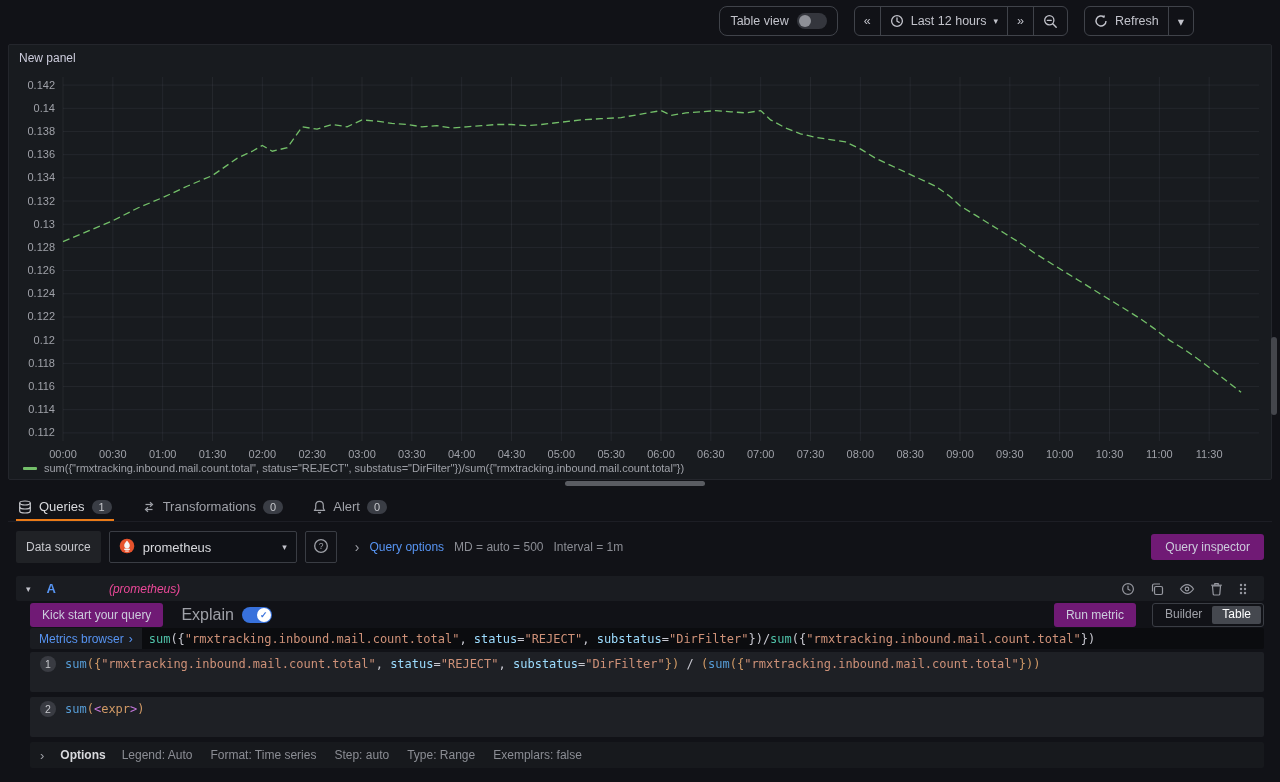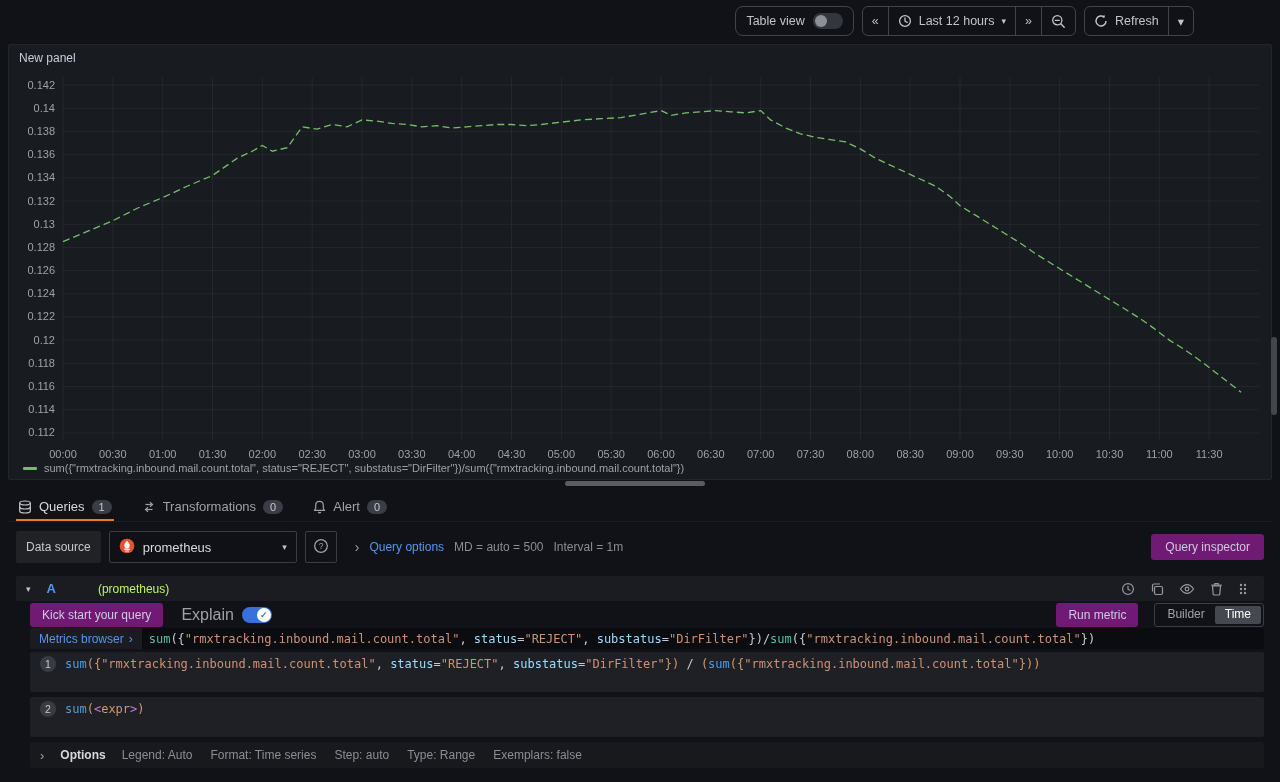--- a/index.html
+++ b/index.html
@@ -2,21 +2,21 @@
 <html><head>
 <meta charset="utf-8">
 <style>
   * { margin:0; padding:0; box-sizing:border-box; }
   html,body { width:1280px; height:782px; background:#111217; overflow:hidden;
     font-family:"Liberation Sans", sans-serif; color:#ccccdc; }
   .page { position:relative; width:1280px; height:782px; background:#111217; }
 
   
   .topbar { position:absolute; top:0; left:0; width:1208px; height:42px;
-    display:flex; justify-content:flex-end; align-items:center; gap:8px; padding-right:14px; }
+    display:flex; justify-content:flex-end; align-items:center; gap:16px; padding-right:14px; }
   .tv-pill { display:flex; align-items:center; gap:8px; height:30px; padding:0 10px;
     border:1px solid #40434a; border-radius:8px; font-size:12.5px; color:#c2c3cb; cursor:pointer; }
   .switch { width:30px; height:16px; border-radius:9px; background:#34363d; position:relative; }
   .switch .knob { position:absolute; top:2px; left:2px; width:12px; height:12px; border-radius:50%; background:#8e9097; }
   .switch.on { background:#3871dc; }
   .switch.on .knob { left:auto; right:1px; top:1px; width:14px; height:14px; background:#fff;
     display:flex; align-items:center; justify-content:center; font-size:9px; color:#3871dc; font-weight:bold; }
   .btn-group { display:flex; height:30px; border:1px solid #40434a; border-radius:6px; overflow:hidden; }
   .btn-group .tbtn { display:flex; align-items:center; gap:7px; padding:0 9px; font-size:12.5px;
     color:#c2c3cb; background:transparent; border:none; border-right:1px solid #40434a; cursor:pointer; }
@@ -64,21 +64,21 @@
   .qo .qo-label { color:#5794f2; font-weight:500; cursor:pointer; }
   .qo .qo-item { color:#8b8d94; }
   .flex1 { flex:1; }
   .btn { background:#701a75; border:none; border-radius:3px; color:#ccccdc;
     font-size:12px; font-weight:500; padding:5px 12px; cursor:pointer; font-family:"Liberation Sans",sans-serif; }
 
   
   .q-header { position:absolute; top:576px; left:16px; width:1248px; height:25px; background:#1a1c21;
     border-radius:2px; display:flex; align-items:center; padding:0 10px; font-size:12px; }
   .q-header .refid { color:#5794f2; font-weight:600; font-size:13px; margin-left:16px; }
-  .q-header .ds-hint { color:#bef264; margin-left:42px; }
+  .q-header .ds-hint { color:#ec4899; margin-left:53px;font-style:italic; }
   .q-actions { margin-left:auto; display:flex; align-items:center; gap:15px; padding-right:6px; }
   .q-actions svg { display:block; cursor:pointer; }
 
   .kick-row { position:absolute; top:604px; left:30px; width:1234px; height:22px;
     display:flex; align-items:center; }
   .explain-label { margin-left:18px; font-size:16px; color:#9fa1a8; }
   .kick-row .switch { margin-left:8px; cursor:pointer; }
   .seg { display:flex; border:1px solid #3a3d44; border-radius:3px; margin-left:16px; padding:2px; height:24px; }
   .seg .seg-item { font-size:12px; color:#9fa1a8; padding:1px 10px; border-radius:2px; cursor:pointer; }
   .seg .seg-item.active { background:#45484f; color:#fff; font-weight:500; }
@@ -361,21 +361,21 @@
   <div class="kick-row">
     <button class="btn">Kick start your query</button>
     <span class="explain-label">Explain</span>
     <span class="switch on">
         <span class="knob">✓</span>
       </span>
     <div class="flex1"></div>
     <button class="btn">Run metric</button>
     <div class="seg">
       <span class="seg-item">Builder</span>
-      <span class="seg-item active">Time</span>
+      <span class="seg-item active">Table</span>
     </div>
   </div>
 
   <div class="metrics-row">
     <div class="mb-label">
       <span>Metrics browser</span>
       <span>›</span>
     </div>
     <div class="editor">
       <span class="code" id="editor-code"><span class="t-teal">sum</span><span class="t-pun">({</span><span class="t-str">"rmxtracking.inbound.mail.count.total"</span><span class="t-pun">, </span><span class="t-lbl">status</span><span class="t-pun">=</span><span class="t-str">"REJECT"</span><span class="t-pun">, </span><span class="t-lbl">substatus</span><span class="t-pun">=</span><span class="t-str">"DirFilter"</span><span class="t-pun">})</span><span class="t-pun">/</span><span class="t-teal">sum</span><span class="t-pun">({</span><span class="t-str">"rmxtracking.inbound.mail.count.total"</span><span class="t-pun">})</span></span>

